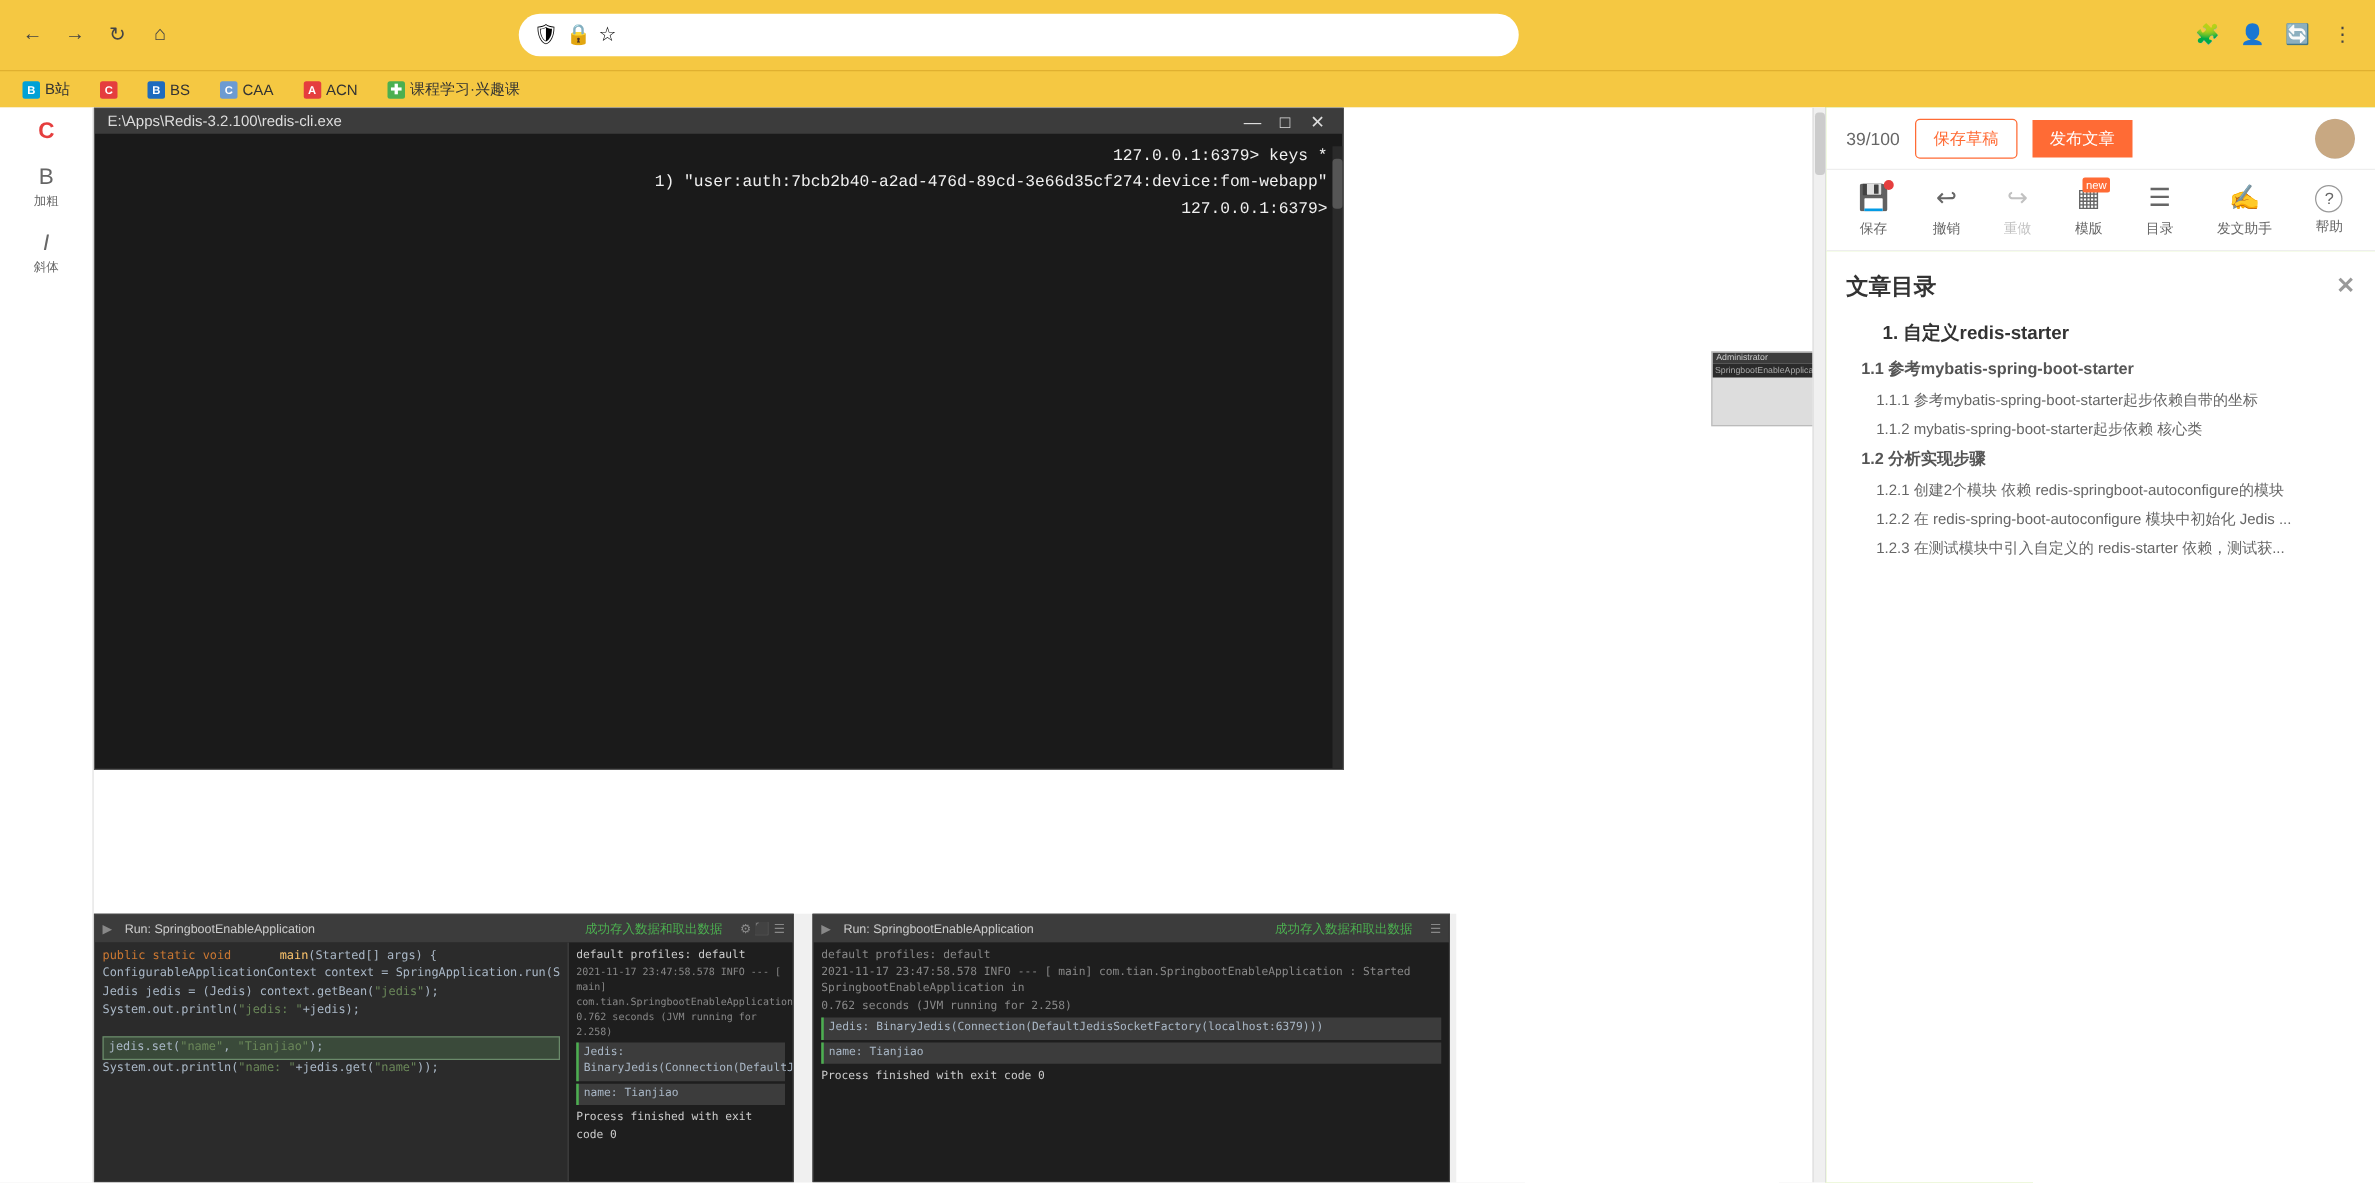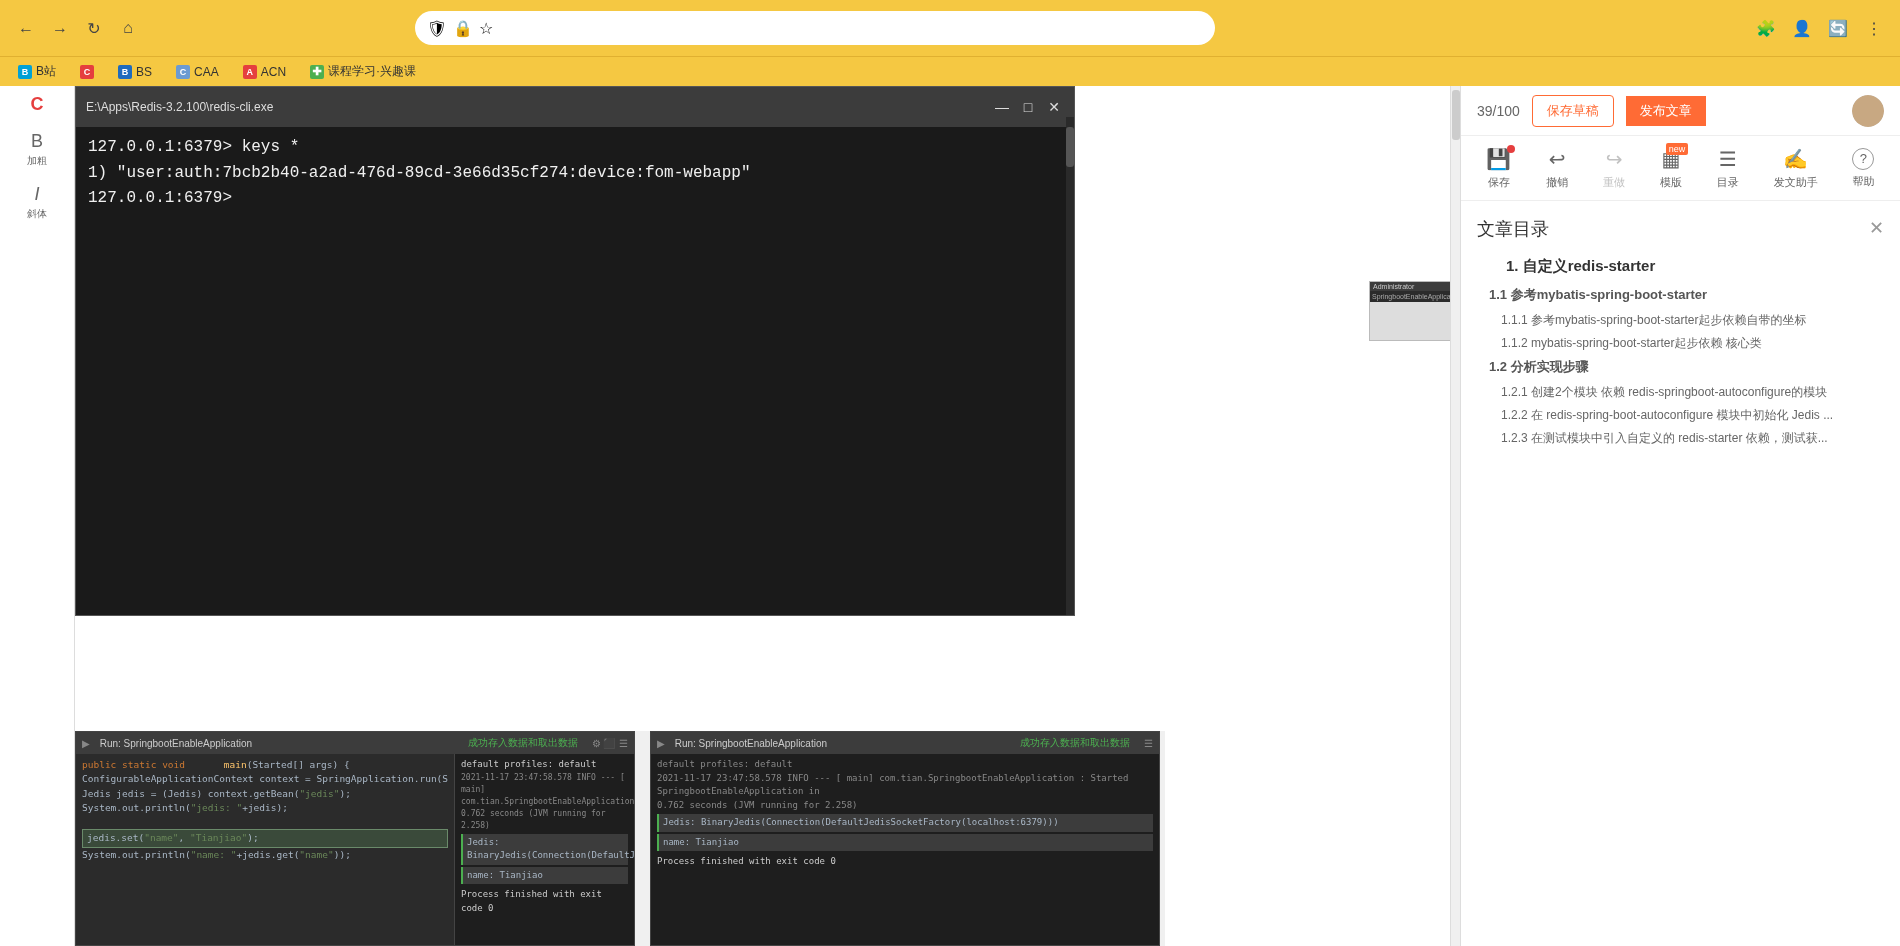--- a/index.html
+++ b/index.html
@@ -110,43 +110,44 @@
     .terminal-window {
       position: absolute;
       top: 0; left: 0;
       width: 1000px;
       height: 530px;
       background: #1a1a1a;
       border: 1px solid #555;
       z-index: 10;
     }
     .terminal-titlebar {
-      height: 40px;
+      height: 20px;
       background: #3c3c3c;
       display: flex;
       align-items: center;
       padding: 0 10px;
       justify-content: space-between;
     }
     .terminal-title { color: #ddd; font-size: 12px; }
     .terminal-controls { display: flex; gap: 6px; }
     .term-ctrl-btn {
       width: 20px; height: 20px;
       background: transparent; border: none;
       color: #ddd; cursor: pointer; font-size: 14px;
       display: flex; align-items: center; justify-content: center;
     }
     .terminal-content {
       padding: 8px 12px;
       color: #f0f0f0;
       font-family: 'Courier New', monospace;
-      font-size: 16px;
+      font-size: 13px;
       line-height: 1.6;
       height: calc(100% - 30px);
       overflow-y: auto;
+      text-align: right;
     }
     .terminal-prompt { color: #f0f0f0; }
     .terminal-output { color: #f0f0f0; }
     .terminal-scrollbar {
       position: absolute;
       right: 0; top: 30px;
       width: 8px; height: calc(100% - 30px);
       background: #2a2a2a;
     }
 
@@ -243,21 +244,21 @@
     }
 
     
     .toc-panel {
       flex: 1;
       overflow-y: auto;
       padding: 16px;
       background: #fff;
     }
     .toc-title {
-      font-size: 18px; font-weight: normal; color: #333;
+      font-size: 18px; font-weight: bold; color: #333;
       margin-bottom: 16px; display: flex; justify-content: space-between; gap: 36px;
     }
     .toc-close { cursor: pointer; color: #999; font-size: 18px; }
     .toc-item-1 {
       font-size: 15px; font-weight: bold; color: #333;
       margin-bottom: 10px; cursor: pointer; margin-left: 29px;
     }
     .toc-item-2 {
       font-size: 13px; font-weight: bold; color: #555;
       margin-bottom: 8px; margin-left: 12px; cursor: pointer;

